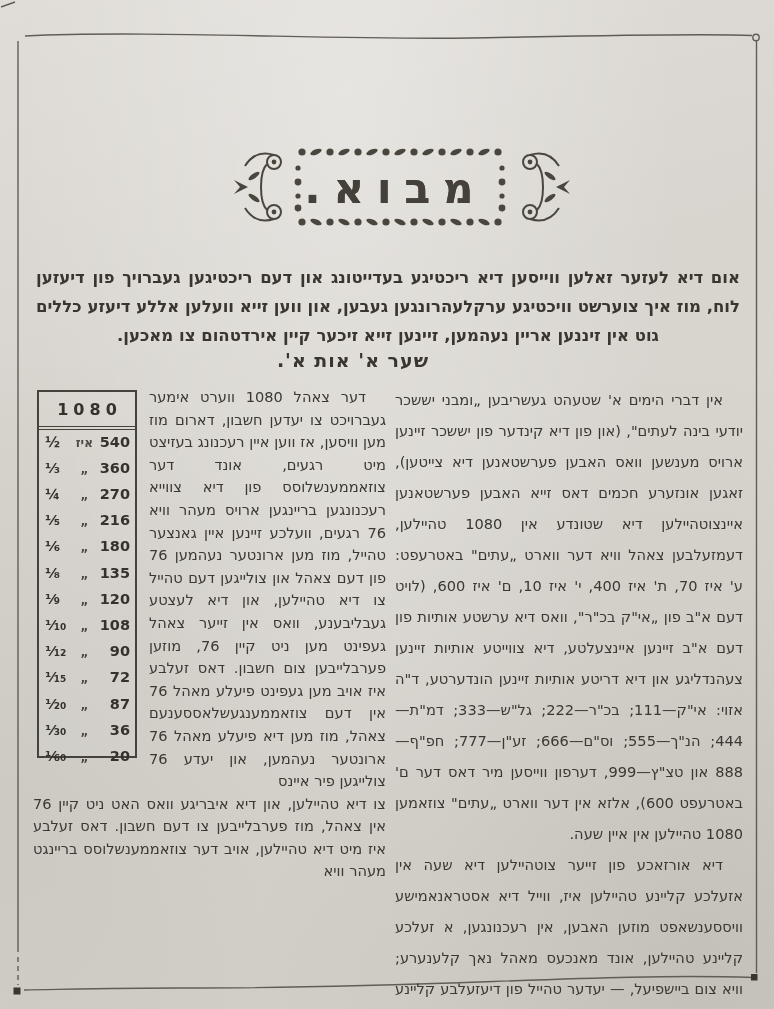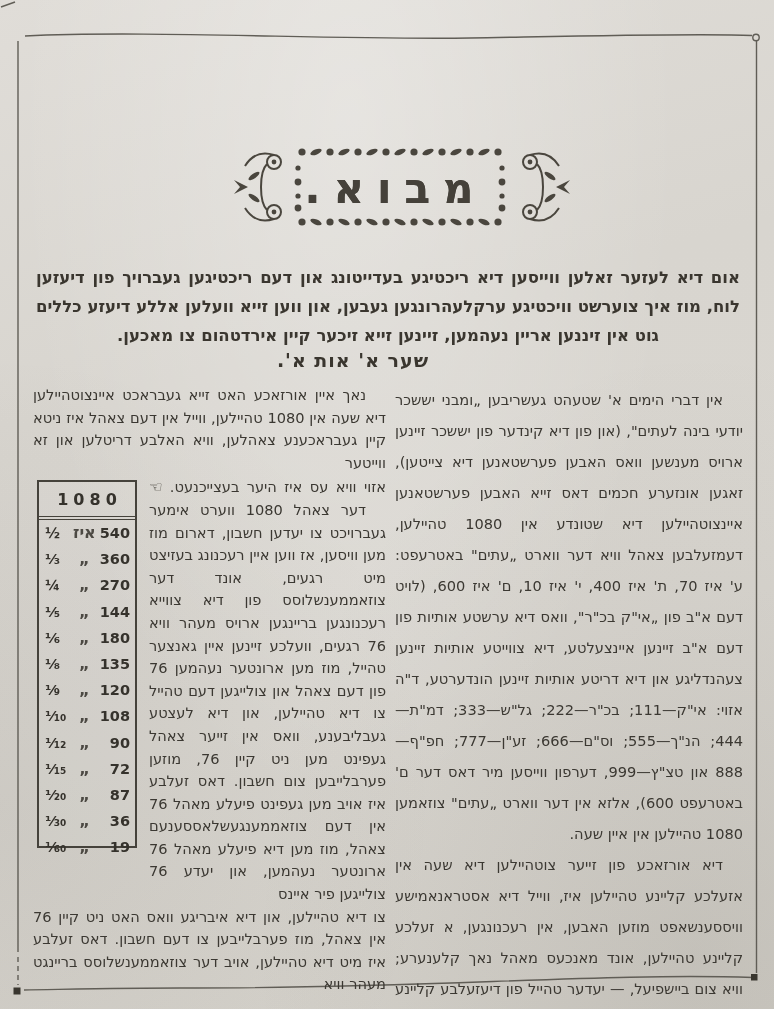--- a/index.html
+++ b/index.html
@@ -57,21 +57,21 @@
   }
   .t1080 .thead{
     text-align:center;font-size:16px;font-weight:bold;letter-spacing:5px;
     padding:7px 0 4px 5px;border-bottom:4px double #45423b;
   }
   .trow{
     display:flex;align-items:baseline;justify-content:space-between;
     padding:0 5px 0 6px;font-size:14.5px;font-weight:bold;line-height:25.2px;
   }
   .trow .frac{min-width:24px;text-align:left;}
-  .trow .sep{font-size:16px;opacity:.85;}
+  .trow .sep{font-size:12px;opacity:.85;}
   .trow .val{min-width:30px;text-align:right;}
   .below-table{margin-top:6px;}
 </style>
 </head>
 <body>
 
 <div class="page">
 
   <svg class="frame" width="774" height="1009" viewBox="0 0 774 1009">
     <g stroke="#605d56" stroke-width="1.4" fill="none">
@@ -174,21 +174,20 @@
   <p class="intro">אום דיא לעזער זאלען ווייסען דיא ריכטיגע בעדייטונג און דעם ריכטיגען געברויך פון דיעזען לוח, מוז איך צוערשט וויכטיגע ערקלעהרונגען געבען, און ווען זייא וועלען אללע דיעזע כללים גוט אין זיננען אריין נעהמען, זיינען זייא זיכער קיין אירדטהום צו מאכען.</p>
 
   <div class="sechead">שער א' אות א'.</div>
 
   <div class="col col-right">
     <p class="indent">אין דברי הימים א' שטעהט געשריבען „ומבני יששכר יודעי בינה לעתים", (און פון דיא קינדער פון יששכר זיינען ארויס מענשען וואס האבען פערשטאנען דיא צייטען), זאגען אונזערע חכמים דאס זייא האבען פערשטאנען איינצוטהיילען דיא שטונדע אין 1080 טהיילען, דעמזעלבען צאהל וויא דער ווארט „עתים" באטרעפט: ע' איז 70, ת' איז 400, י' איז 10, ם' איז 600, (לויט דעם א"ב פון „אי"ק בכ"ר", וואס דיא ערשטע אותיות פון דעם א"ב זיינען איינצעלטע, דיא צווייטע אותיות זיינען צעהנדליגע און דיא דריטע אותיות זיינען הונדערטע, ד"ה אזוי: אי"ק—111; בכ"ר—222; גל"ש—333; דמ"ת—444; הנ"ך—555; וס"ם—666; זע"ן—777; חפ"ף—888 און טצ"ץ—999, דערפון ווייסען מיר דאס דער ם' באטרעפט 600), אלזא אין דער ווארט „עתים" צוזאמען 1080 טהיילען אין איין שעה.</p>
     <p class="indent">דיא אורזאכע פון זייער צוטהיילען דיא שעה אין אזעלכע קליינע טהיילען איז, ווייל דיא אסטראנאמישע וויססענשאפט מוזען האבען, אין רעכנונגען, א זעלכע קליינע טהיילען, אונד מאנכעס מאהל נאך קלענערע; וויא צום ביישפיעל, — יעדער טהייל פון דיעזעלבע קליינע טהיילען ענטהאלטען צו 76 נאך קלענערע, וועלכע ווערען גערופען „רגעים", און אז 76 מאהל 1080 איז 82080, אזוי פיעלע רגעים זיינען אין איין שטונדע; ווידער 18 טהיילען איז איין מינוט אדער 60 סעקונדען איז אויך איין מינוט, און מאנכעס מאהל זיינען דיא סעקונדען אויך איינגעטהיילט אין נאך קלענערע 60 טהיילען, ווען נייטיג.</p>
   </div>
 
   <div class="col col-left">
-    <p class="indent">נאך איין אורזאכע האט זייא געבראכט איינצוטהיילען דיא שעה אין 1080 טהיילען, ווייל אין דעם צאהל איז ניטא קיין געבראכענע צאהלען, וויא האלבע דריטלען און זא ווייטער</p>
 
     <div class="besidewrap">
 
       <div class="t1080">
         <div class="thead">1080</div>
         <div>
             <div class="trow">
               <span class="frac">½</span>
               <span class="sep">איז</span>
               <span class="val">540</span>
@@ -199,21 +198,21 @@
               <span class="val">360</span>
             </div>
             <div class="trow">
               <span class="frac">¼</span>
               <span class="sep">„</span>
               <span class="val">270</span>
             </div>
             <div class="trow">
               <span class="frac">⅕</span>
               <span class="sep">„</span>
-              <span class="val">144</span>
+              <span class="val">216</span>
             </div>
             <div class="trow">
               <span class="frac">⅙</span>
               <span class="sep">„</span>
               <span class="val">180</span>
             </div>
             <div class="trow">
               <span class="frac">⅛</span>
               <span class="sep">„</span>
               <span class="val">135</span>
@@ -244,27 +243,26 @@
               <span class="val">87</span>
             </div>
             <div class="trow">
               <span class="frac">¹⁄₃₀</span>
               <span class="sep">„</span>
               <span class="val">36</span>
             </div>
             <div class="trow">
               <span class="frac">¹⁄₆₀</span>
               <span class="sep">„</span>
-              <span class="val">19</span>
+              <span class="val">20</span>
             </div>
           </div>
       </div>
 
       <div class="besidetext">
-        <div class="pline"><span>אזוי וויא עס איז היער בעצייכנעט.</span> <span class="manicule">☜</span></div>
         <p class="indent">דער צאהל 1080 ווערט אימער געברויכט צו יעדען חשבון, דארום מוז מען וויסען, אז ווען איין רעכנונג בעזיצט מיט רגעים, אונד דער צוזאממענשלוסס פון דיא צווייא רעכנונגען בריינגען ארויס מעהר וויא 76 רגעים, וועלכע זיינען איין גאנצער טהייל, מוז מען ארונטער נעהמען 76 פון דעם צאהל און צולייגען דעם טהייל צו דיא טהיילען, און דיא לעצטע געבליבענע, וואס אין זייער צאהל געפינט מען ניט קיין 76, מוזען פערבלייבען צום חשבון. דאס זעלבע איז אויב מען געפינט פיעלע מאהל 76 אין דעם צוזאממענגעשלאססענעם צאהל, מוז מען דיא פיעלע מאהל 76 ארונטער נעהמען, און יעדע 76 צולייגען פיר איינס</p>
       </div>
     </div>
 
     <p class="below-table">צו דיא טהיילען, און דיא איבריגע וואס האט ניט קיין 76 אין צאהל, מוז פערבלייבען צו דעם חשבון. דאס זעלבע איז מיט דיא טהיילען, אויב דער צוזאממענשלוסס בריינגט מעהר וויא</p>
   </div>
 
 </div>
 
 </body></html>

